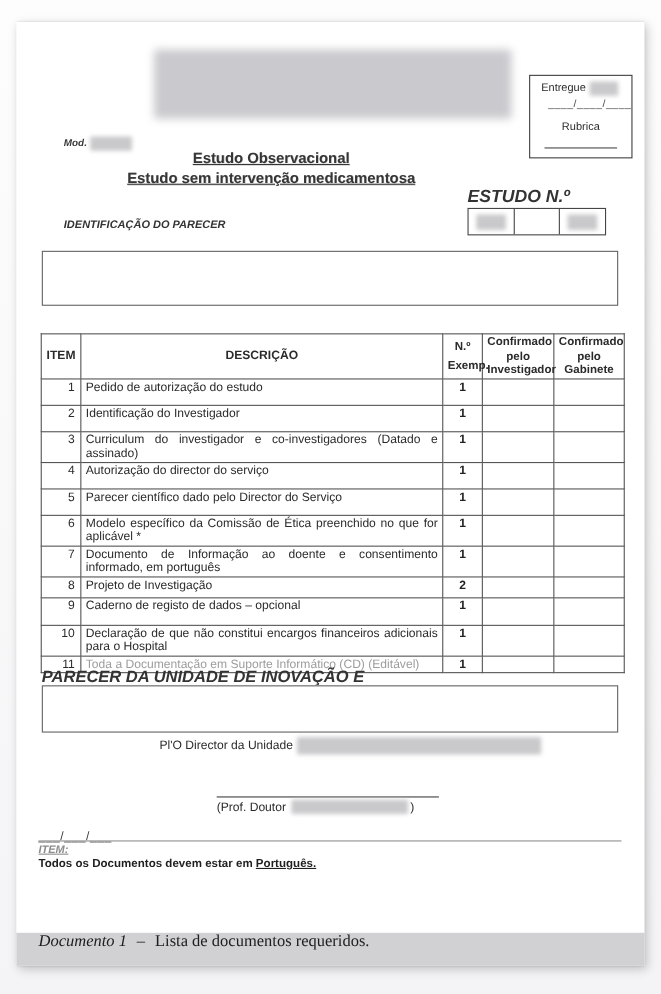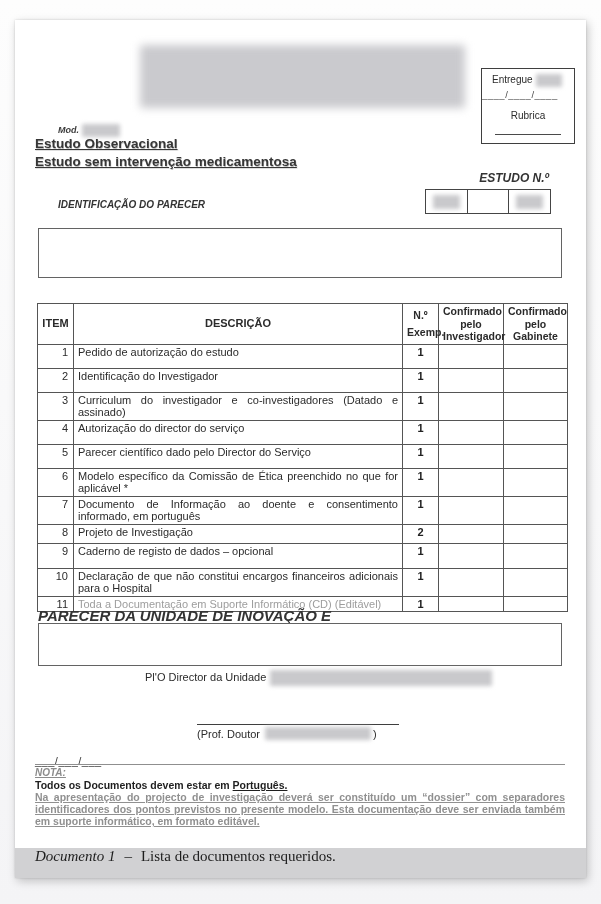--- a/index.html
+++ b/index.html
@@ -35,34 +35,33 @@
     position:absolute;left:125px;top:25px;width:325px;height:63px;
     background:#cacace;filter:blur(4px);border-radius:2px;
   }
   
   .delivery{
     position:absolute;left:466px;top:48px;width:92px;height:74px;
     border:1px solid #3f3f3f;font-size:10px;color:#2b2b2b;
   }
   .delivery .r1{position:absolute;left:10px;top:5px;white-space:nowrap;}
   .delivery .r1 .patch{width:26px;height:13px;margin-left:3px;}
-  .delivery .dateline{position:absolute;left:0;top:20px;width:100%;text-align:left;font-size:9.5px;color:#4a4a4a;letter-spacing:0.5px;}
+  .delivery .dateline{position:absolute;left:0;top:20px;width:100%;text-align:right;font-size:9.5px;color:#4a4a4a;letter-spacing:0.5px;}
   .delivery .rub{position:absolute;left:0;top:41px;width:100%;text-align:center;}
   .delivery .sigline{position:absolute;left:13px;right:13px;bottom:8px;border-top:1px solid #4a4a4a;}
   .mod{position:absolute;left:43px;top:104px;font-size:9px;font-weight:bold;font-style:italic;color:#3a3a3a;text-align:center;}
   .mod .patch{width:38px;height:13px;margin-left:3px;}
   .titles{
-    position:absolute;left:0;top:115px;width:100%;text-align:left;
+    position:absolute;left:0;top:115px;width:100%;text-align:center;
     font-size:13.5px;font-weight:bold;line-height:17.5px;color:#363636;
     text-shadow:0.5px 0.5px 0 #c0c0c0;
-    margin-left:20px;
   }
   .titles div{text-decoration:underline;}
-  .estudo-label{position:absolute;left:410px;top:151px;width:124px;text-align:right;
-    font-size:12px;font-style:italic;font-weight:bold;color:#333;}
+  .estudo-label{position:absolute;left:410px;top:151px;width:124px;text-align:left;
+    font-size:16px;font-style:italic;font-weight:bold;color:#333;}
   .study-boxes{position:absolute;left:410px;top:169px;width:124px;height:23px;display:flex;border:1px solid #454545;}
   .study-boxes .cell{flex:1;border-right:1px solid #454545;display:flex;align-items:center;justify-content:center;}
   .study-boxes .cell:last-child{border-right:none;}
   .study-boxes .patch{width:27px;height:14px;}
   .proj-label{position:absolute;left:43px;top:179px;font-size:10px;font-weight:bold;font-style:italic;color:#333;}
   .id-box{position:absolute;left:23px;top:208px;width:522px;height:48px;border:1.5px solid #636363;background:#fff;}
   
   .doc-table{position:absolute;left:22px;top:283px;width:530px;border-collapse:collapse;table-layout:fixed;}
   .doc-table col.c1{width:36px;}
   .doc-table col.c2{width:329px;}
@@ -248,25 +247,24 @@
 
     <div class="signature">
       <span>(Prof. Doutor</span>
       <span class="patch"></span>
       <span>)</span>
     </div>
 
     <div class="date-line">___/___/___</div>
 
     <div class="nota-rule"></div>
-    <div class="nota-label">NOTA:</div>
+    <div class="nota-label">ITEM:</div>
     <div class="nota-bold">
       <span>Todos os Documentos devem estar em </span><span class="u">Português.</span>
     </div>
-    <div class="nota-para">Na apresentação do projecto de investigação deverá ser constituído um “dossier” com separadores identificadores dos pontos previstos no presente modelo. Esta documentação deve ser enviada também em suporte informático, em formato editável.</div>
 
   </div>
 
   <div class="caption-band">
     <div class="cap">
       <span class="doc">Documento 1</span><span class="dash">–</span><span>Lista de documentos requeridos.</span>
     </div>
   </div>
 </div>
 

